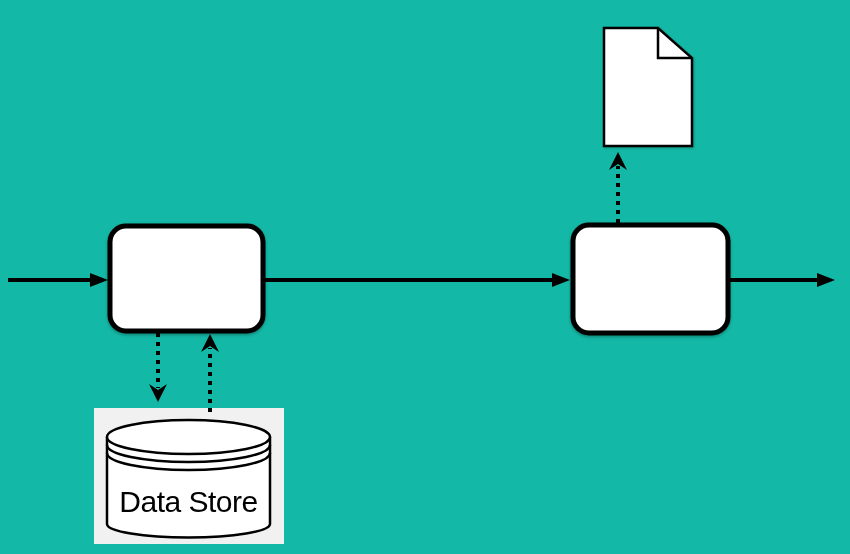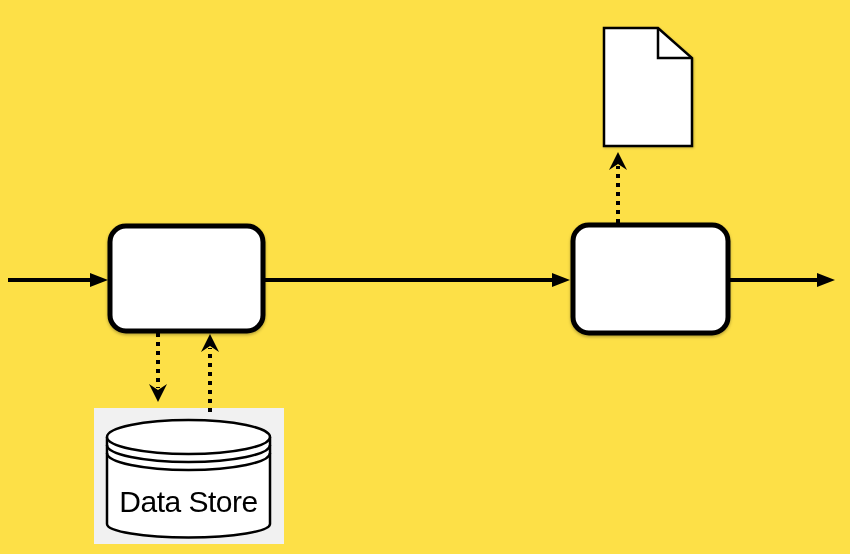--- a/index.html
+++ b/index.html
@@ -5,21 +5,21 @@
   html, body {
     margin: 0;
     padding: 0;
     background: #ffffff;
     font-family: "Liberation Sans", sans-serif;
   }
   .canvas {
     position: relative;
     width: 850px;
     height: 554px;
-    background: #fde047;
+    background: #14b8a6;
     overflow: hidden;
   }
   svg { display: block; }
   .task-box {
     fill: #ffffff;
     stroke: #000000;
     stroke-width: 5;
   }
   .solid-flow {
     stroke: #000000;

